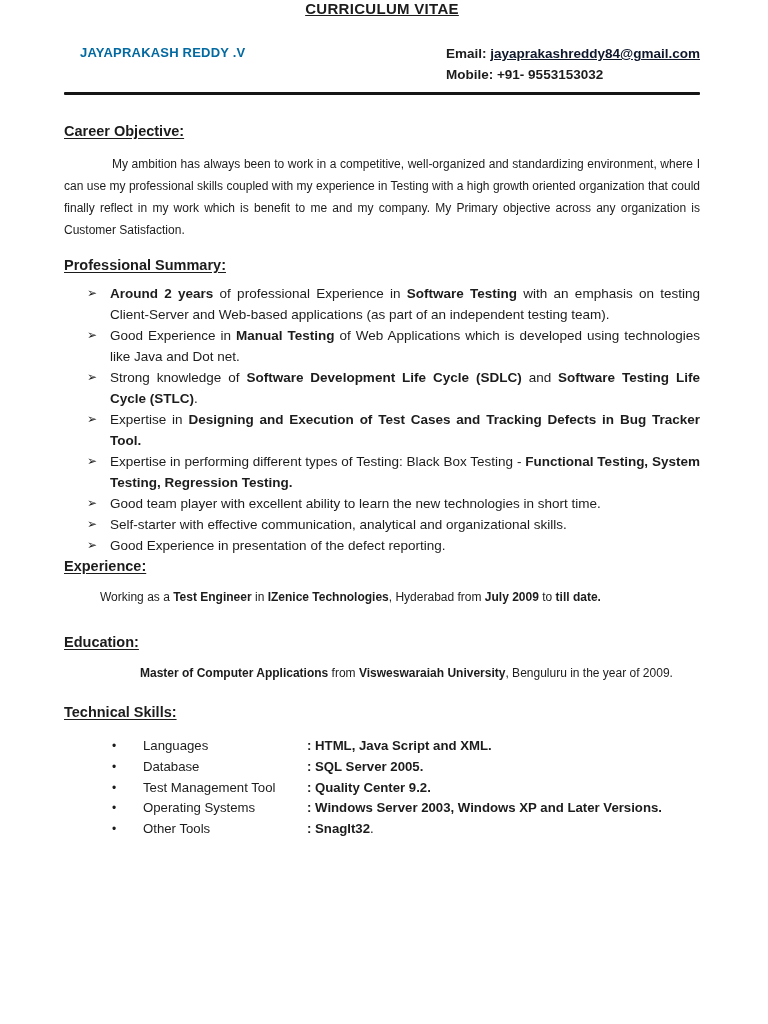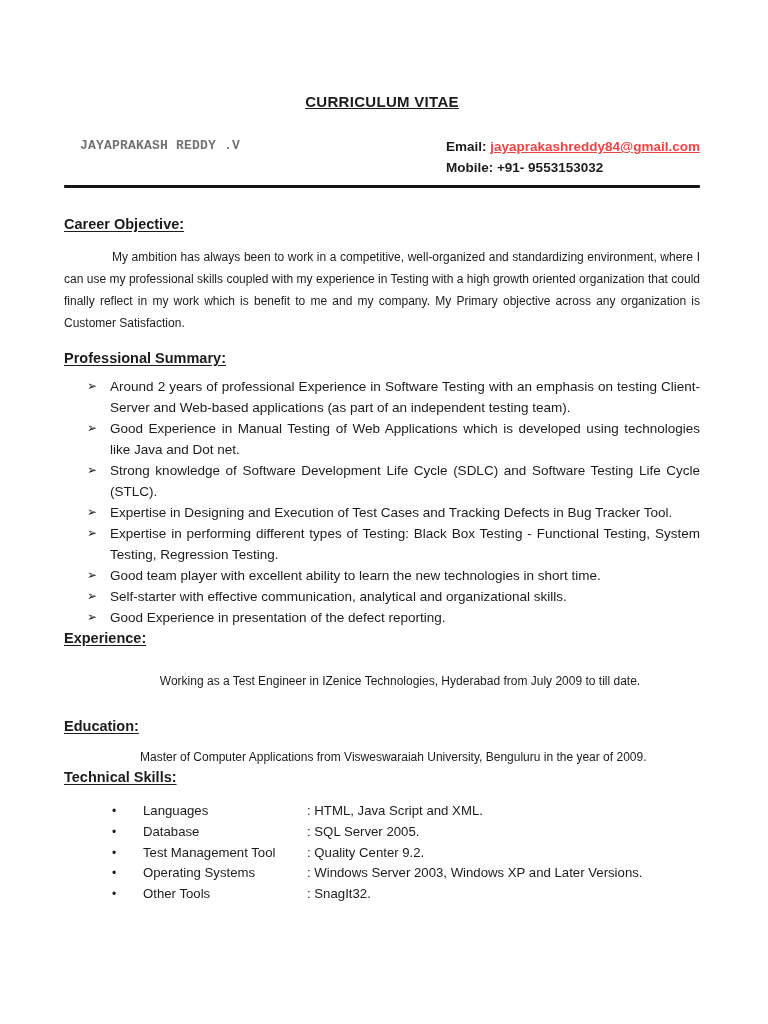--- a/index.html
+++ b/index.html
@@ -7,50 +7,48 @@
     position:relative;
     width:768px; height:1024px;
     margin:0 auto;
     background:#ffffff;
     font-family:"Liberation Sans", sans-serif;
     color:#1c1c1c;
     overflow:hidden;
     box-sizing:border-box;
   }
   .content { padding:0 68px 0 64px; }
-  .b { font-weight:400; }
+  .b { font-weight:700; }
 
   .doc-title {
-    padding-top:93px;
     text-align:center;
     font-size:15px;
     font-weight:700;
     letter-spacing:0.3px;
   }
   .doc-title span { text-decoration:underline; }
 
   .header-row {
     margin-top:26px;
     display:flex;
     justify-content:space-between;
     align-items:flex-start;
   }
   .person-name {
     padding-left:16px;
     font-size:13px;
     font-weight:700;
-    color:#737373;
+    color:#0369a1;
     letter-spacing:0.2px;
     padding-top:2px;
-    font-family:Liberation Mono, monospace;
   }
   .contact-block { font-size:13.5px; font-weight:700; line-height:21px; }
   .contact-line { white-space:nowrap; }
   .email-link {
-    color:#ef4444;
+    color:#0f172a;
     text-decoration:underline;
     cursor:pointer;
   }
 
   .rule {
     margin-top:7px;
     height:3px;
     background:#151515;
     border:none;
     border-radius:1px;
@@ -59,21 +57,21 @@
   .sec-heading {
     font-size:14.5px;
     font-weight:700;
     text-decoration:underline;
     text-underline-offset:2px;
   }
   .h-career  { margin-top:28px; }
   .h-summary { margin-top:16px; }
   .h-exp     { margin-top:2px; }
   .h-edu     { margin-top:26px; }
-  .h-skills  { margin-top:1px; }
+  .h-skills  { margin-top:20px; }
 
   .para {
     font-size:12px;
     line-height:22px;
     text-align:justify;
   }
   .objective-para { margin-top:14px; text-indent:48px; }
 
   .bullet-list { margin:10px 0 0 0; padding:0; list-style:none; }
   .bullet-list li {
@@ -82,21 +80,21 @@
     font-size:13.5px;
     line-height:21px;
     text-align:justify;
   }
   .bullet-list .marker {
     position:absolute;
     left:23px; top:0;
     font-size:12px;
   }
 
-  .exp-para { margin-top:24px; padding-left:36px; text-align:center; }
+  .exp-para { margin-top:12px; padding-left:36px; text-align:left; }
 
   .edu-para { margin-top:12px; margin-left:8px; text-indent:68px; }
 
   .skills-list { margin-top:16px; font-size:13.2px; }
   .skill-row { display:flex; line-height:19.8px; }
   .skill-dot { width:31px; padding-left:48px; box-sizing:content-box; }
   .skill-dot span { font-size:12px; }
   .skill-label { width:164px; flex:none; }
   .skill-value { font-weight:400; }
 </style>

